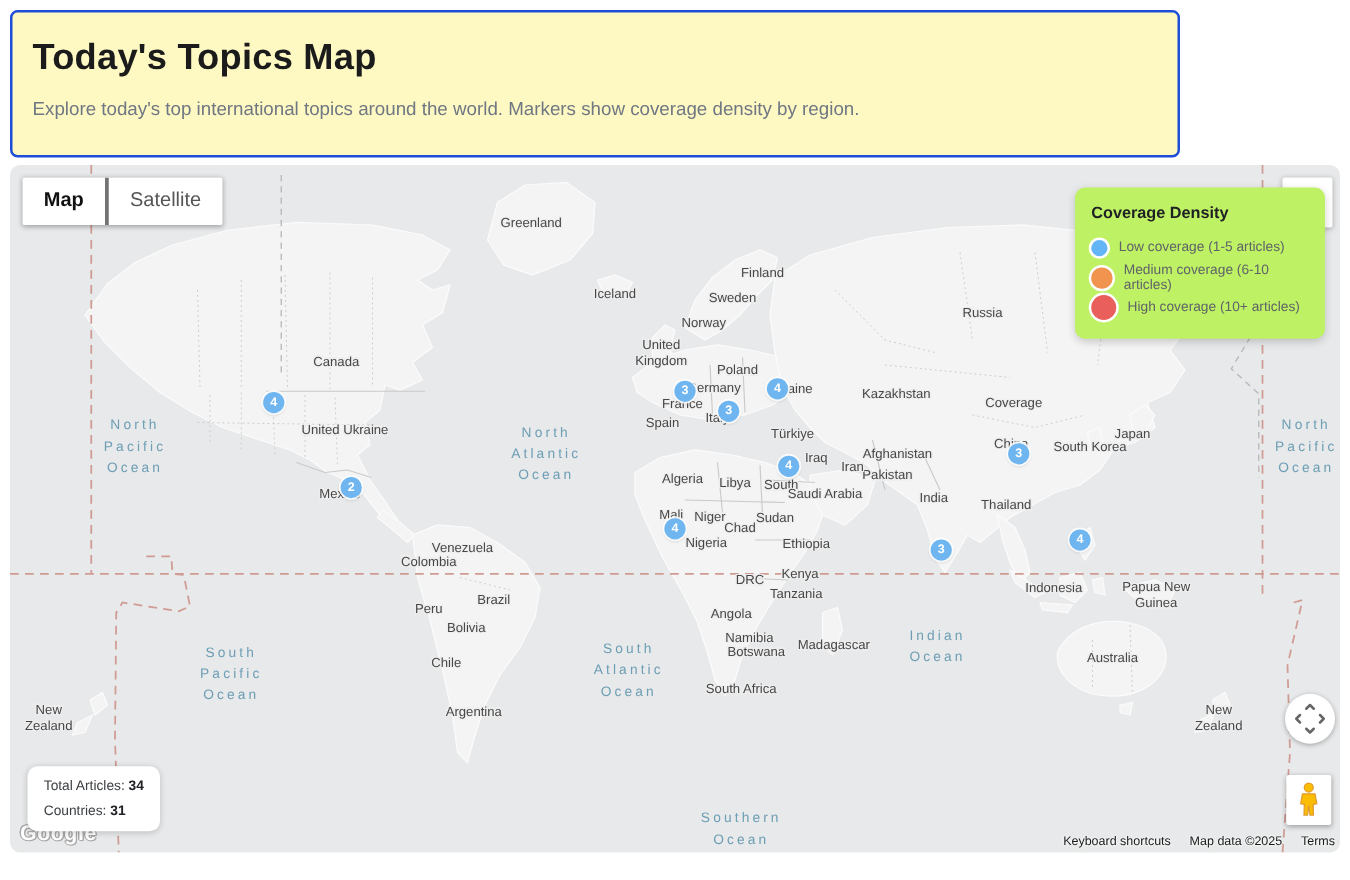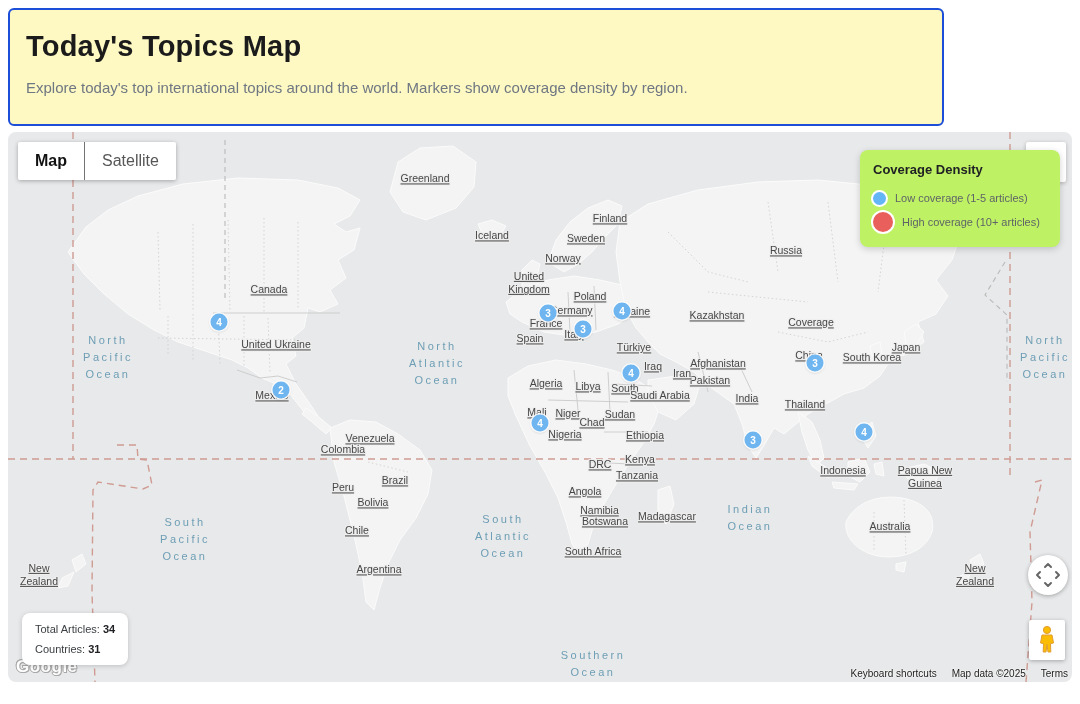--- a/index.html
+++ b/index.html
@@ -12,38 +12,38 @@
   .subtitle { margin-top:16px; font-size:15px; color:#6f7782; }
 
   
   .map { position:relative; width:1064px; height:550px; background:#e8e9ea; border-radius:8px; overflow:hidden; }
   .map svg.world { position:absolute; left:0; top:0; }
 
   
   .maptype { position:absolute; top:10px; left:10px; display:flex; box-shadow:0 1px 4px rgba(0,0,0,.3); border-radius:2px; overflow:hidden; z-index:30; }
   .maptype button { height:38px; padding:0 17px; background:#fff; border:none; font-family:"Liberation Sans",sans-serif; font-size:16px; cursor:pointer; }
   .maptype .sel { font-weight:700; color:#111; }
-  .maptype .unsel { color:#565656; border-left:1px solid #737373; }
+  .maptype .unsel { color:#565656; border-left:3px solid #737373; }
 
   
   .fullscreen-btn { position:absolute; top:10px; right:6px; width:40px; height:40px; background:#fff; border-radius:2px; box-shadow:0 1px 4px rgba(0,0,0,.25); z-index:20; }
 
   
   .legend { position:absolute; top:18px; right:12px; width:200px; background:#bef264; border-radius:8px; box-shadow:0 2px 7px rgba(0,0,0,.18); padding:12px 13px 13px; z-index:25;margin-left:42px; }
   .legend-title { font-size:13px; font-weight:700; color:#202124; margin-bottom:9px; }
   .legend-row { display:flex; align-items:center; gap:9px; min-height:24px; }
   .legend-dot { border-radius:50%; flex:0 0 auto; box-shadow:0 0 0 2px #fff; }
   .legend-label { font-size:11px; color:#5f6368; }
 
   
   .marker { position:absolute; width:17px; height:17px; border-radius:50%; color:#fff; font-size:10px; font-weight:700; text-align:center; line-height:17px; transform:translate(-50%,-50%); box-shadow:0 0 0 1.5px rgba(255,255,255,.85), 0 1px 3px rgba(0,0,0,.25); z-index:15; cursor:pointer; }
 
   
   .clabel { position:absolute; transform:translate(-50%,-50%); font-size:10.5px; font-weight:500; color:#474747; white-space:pre-line; text-align:center; line-height:1.25;
-    text-shadow:-1px -1px 0 #eeeeee,1px -1px 0 #eeeeee,-1px 1px 0 #eeeeee,1px 1px 0 #eeeeee; z-index:5;text-decoration:underline; }
+    text-shadow:-1px -1px 0 #eeeeee,1px -1px 0 #eeeeee,-1px 1px 0 #eeeeee,1px 1px 0 #eeeeee; z-index:5; }
   .olabel { position:absolute; transform:translate(-50%,-50%); font-size:11px; color:#6d9eb5; letter-spacing:2.5px; white-space:pre-line; text-align:center; line-height:1.55; z-index:4; }
 
   
   .stats { position:absolute; left:14px; bottom:17px; background:#fff; border-radius:8px; box-shadow:0 1px 5px rgba(0,0,0,.18); padding:10px 13px; z-index:26; }
   .stats .line { font-size:11px; color:#3c4043; }
   .stats .line + .line { margin-top:8px; }
   .stats b { color:#202124; }
 
   
   .glogo { position:absolute; left:8px; bottom:5px; font-size:17px; font-weight:700; letter-spacing:.5px; color:#fff; z-index:24;
@@ -259,20 +259,24 @@
     <div class="fullscreen-btn"></div>
 
     <div class="legend">
       <div class="legend-title">Coverage Density</div>
       <div id="legend-items">
           <div class="legend-row">
             <span class="legend-dot" style="width: 13px; height: 13px; background: rgb(100, 181, 246);"></span>
             <span class="legend-label">Low coverage (1-5 articles)</span>
           </div>
           <div class="legend-row">
+            <span class="legend-dot" style="width: 17px; height: 17px; background: rgb(240, 148, 79);"></span>
+            <span class="legend-label">Medium coverage (6-10 articles)</span>
+          </div>
+          <div class="legend-row">
             <span class="legend-dot" style="width: 20px; height: 20px; background: rgb(233, 95, 92);"></span>
             <span class="legend-label">High coverage (10+ articles)</span>
           </div>
         </div>
     </div>
 
     <div class="stats">
       <div class="line">
         <span>Total Articles:</span>
         <b>34</b>

